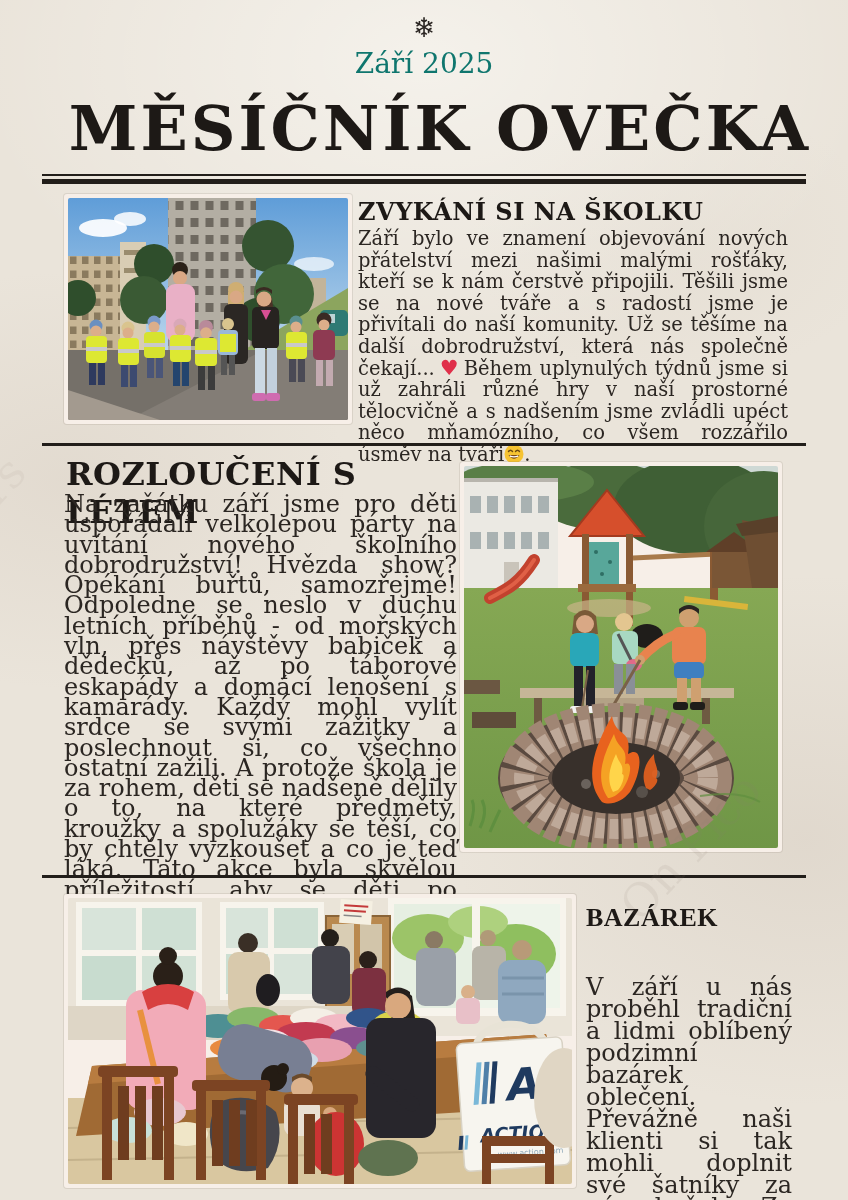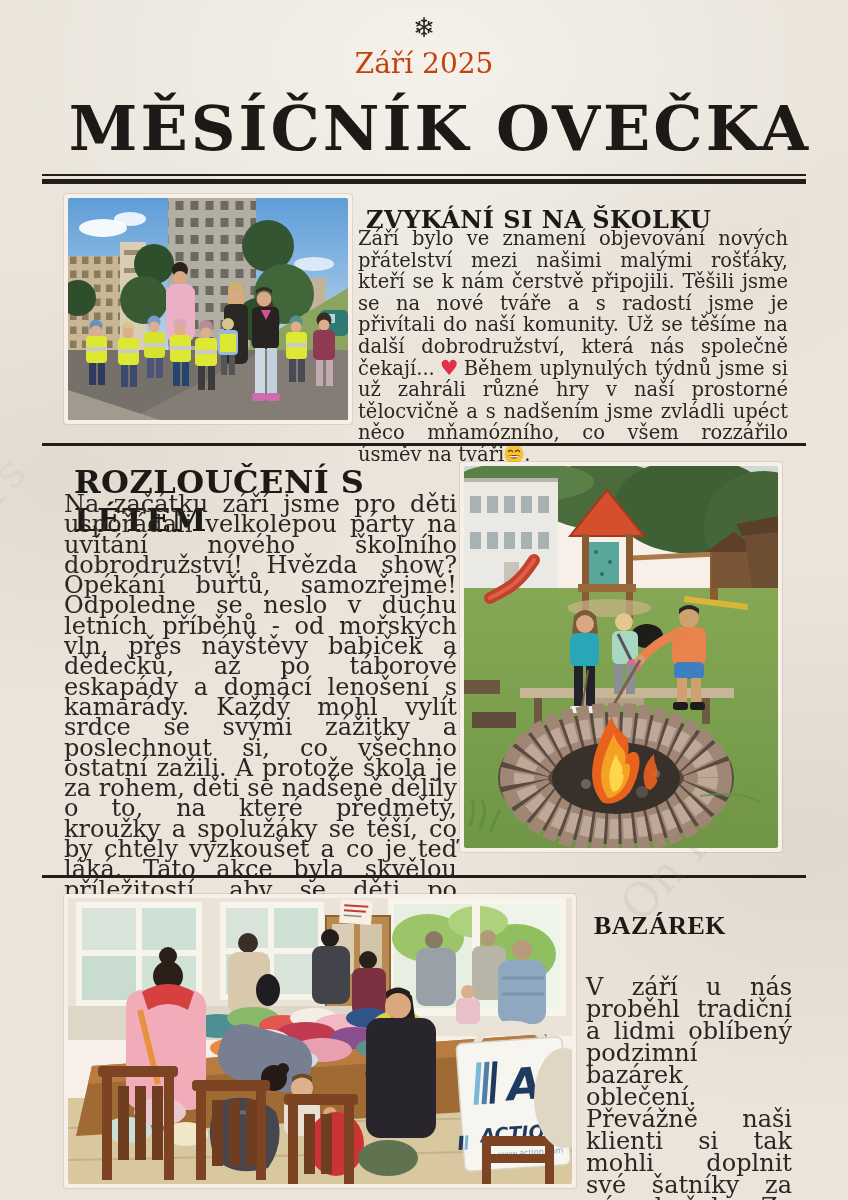--- a/index.html
+++ b/index.html
@@ -11,35 +11,35 @@
       radial-gradient(ellipse 500px 380px at 95% 70%, rgba(185,170,155,.20), transparent 70%),
       radial-gradient(ellipse 600px 400px at 50% 5%, rgba(255,255,252,.5), transparent 75%),
       radial-gradient(ellipse 300px 200px at 80% 20%, rgba(200,188,172,.12), transparent 70%),
       #eae4da;
     color:#26211d;
   }
   .abs{position:absolute;}
   
   .snowflake{top:12px;left:0;width:848px;text-align:center;font-family:"DejaVu Sans",sans-serif;
     font-size:27px;color:#2a2522;}
-  .issue-date{top:47px;left:0;width:848px;text-align:center;font-size:28px;color:#c2410c;}
+  .issue-date{top:47px;left:0;width:848px;text-align:center;font-size:28px;color:#0f766e;}
   .masthead-title{top:76px;left:0;width:848px;margin:16px;text-align:center;
     font-size:62px;font-weight:600;letter-spacing:3px;color:#1d1916;white-space:nowrap;}
   .double-rule{top:174px;left:42px;width:764px;height:11px;
     border-top:2px solid #221e1a;}
   .double-rule::after{content:"";display:block;margin-top:3px;height:5px;background:#221e1a;}
   .rule{left:42px;width:764px;height:3px;background:#221e1a;}
 
   
   .photo-frame{background:#f7efe8;padding:4px;border-radius:3px;
     box-shadow:0 0 0 1px rgba(120,105,95,.15);}
   .photo-frame svg{display:block;border-radius:2px;}
 
   
-  .article-title{margin:8px;font-weight:bold;color:#1d1916;letter-spacing:.5px;}
+  .article-title{margin:0;font-weight:bold;color:#1d1916;letter-spacing:.5px;}
   .body-text{margin:0;text-align:justify;color:#2b2622;}
   .t1{top:197px;left:358px;width:432px;font-size:24px;}
   .b1{top:228px;left:358px;width:430px;font-size:19.5px;line-height:21.6px;}
   .t2{top:455px;left:66px;width:400px;font-size:32px;}
   .b2{top:494px;left:64px;width:393px;font-size:24px;line-height:20.3px;}
   .t3{top:903px;left:586px;width:210px;font-size:26px;font-family:Liberation Serif, serif;}
   .b3{top:976px;left:586px;width:206px;font-size:24px;line-height:22px;}
 
   .ph1{top:194px;left:64px;}
   .ph2{top:462px;left:460px;}

